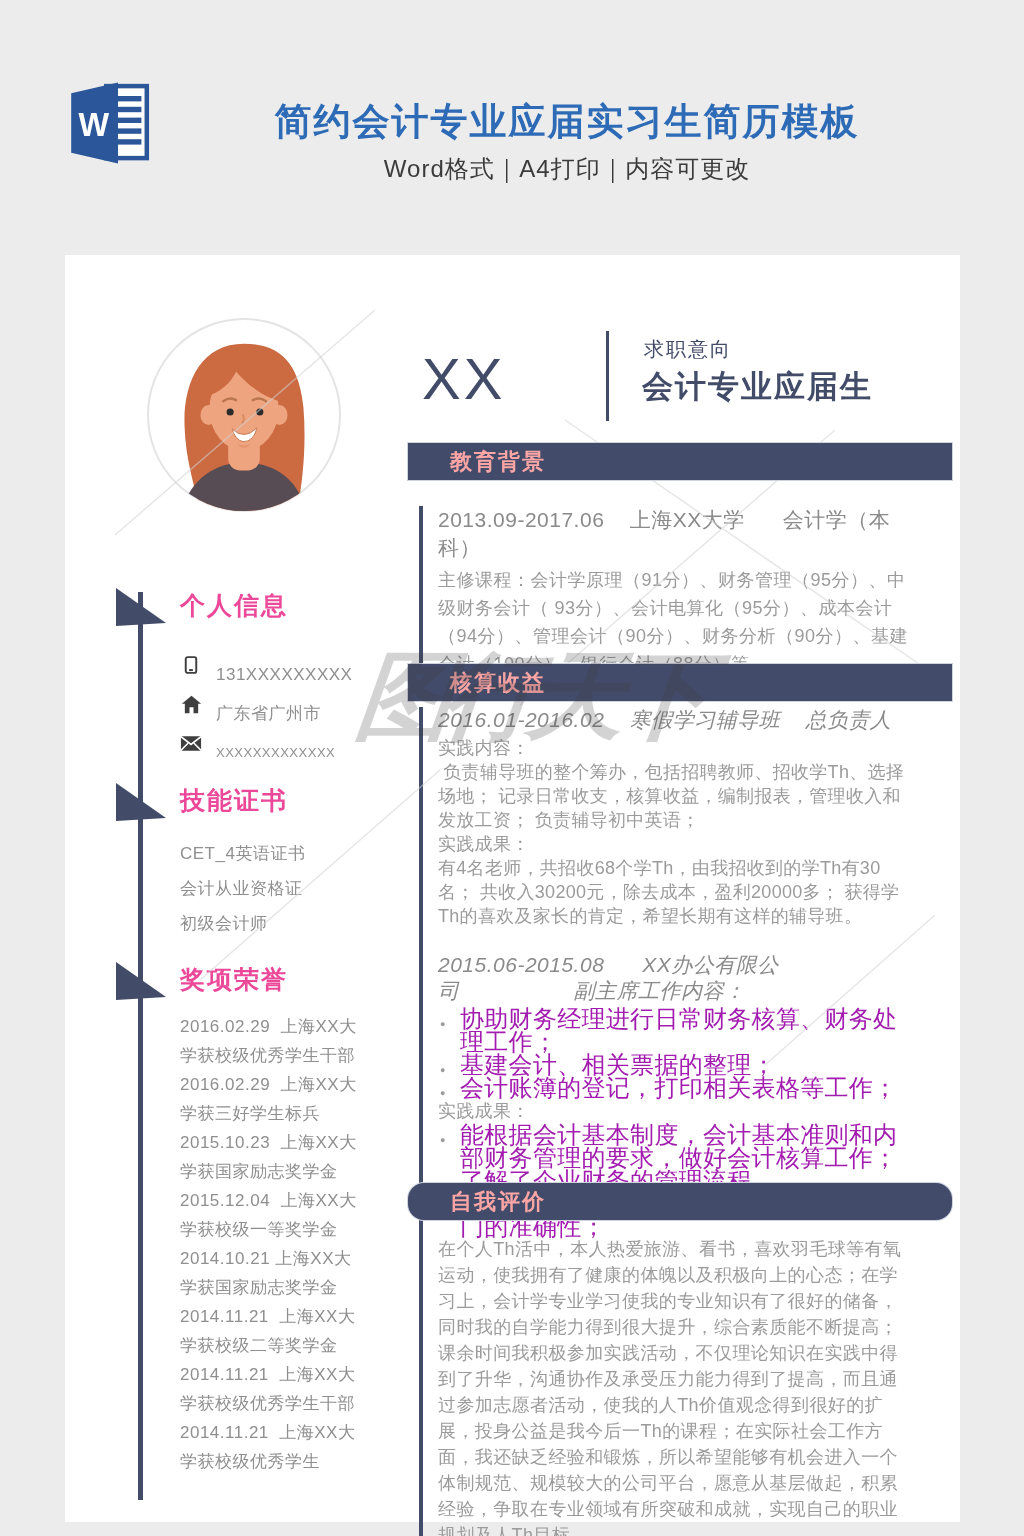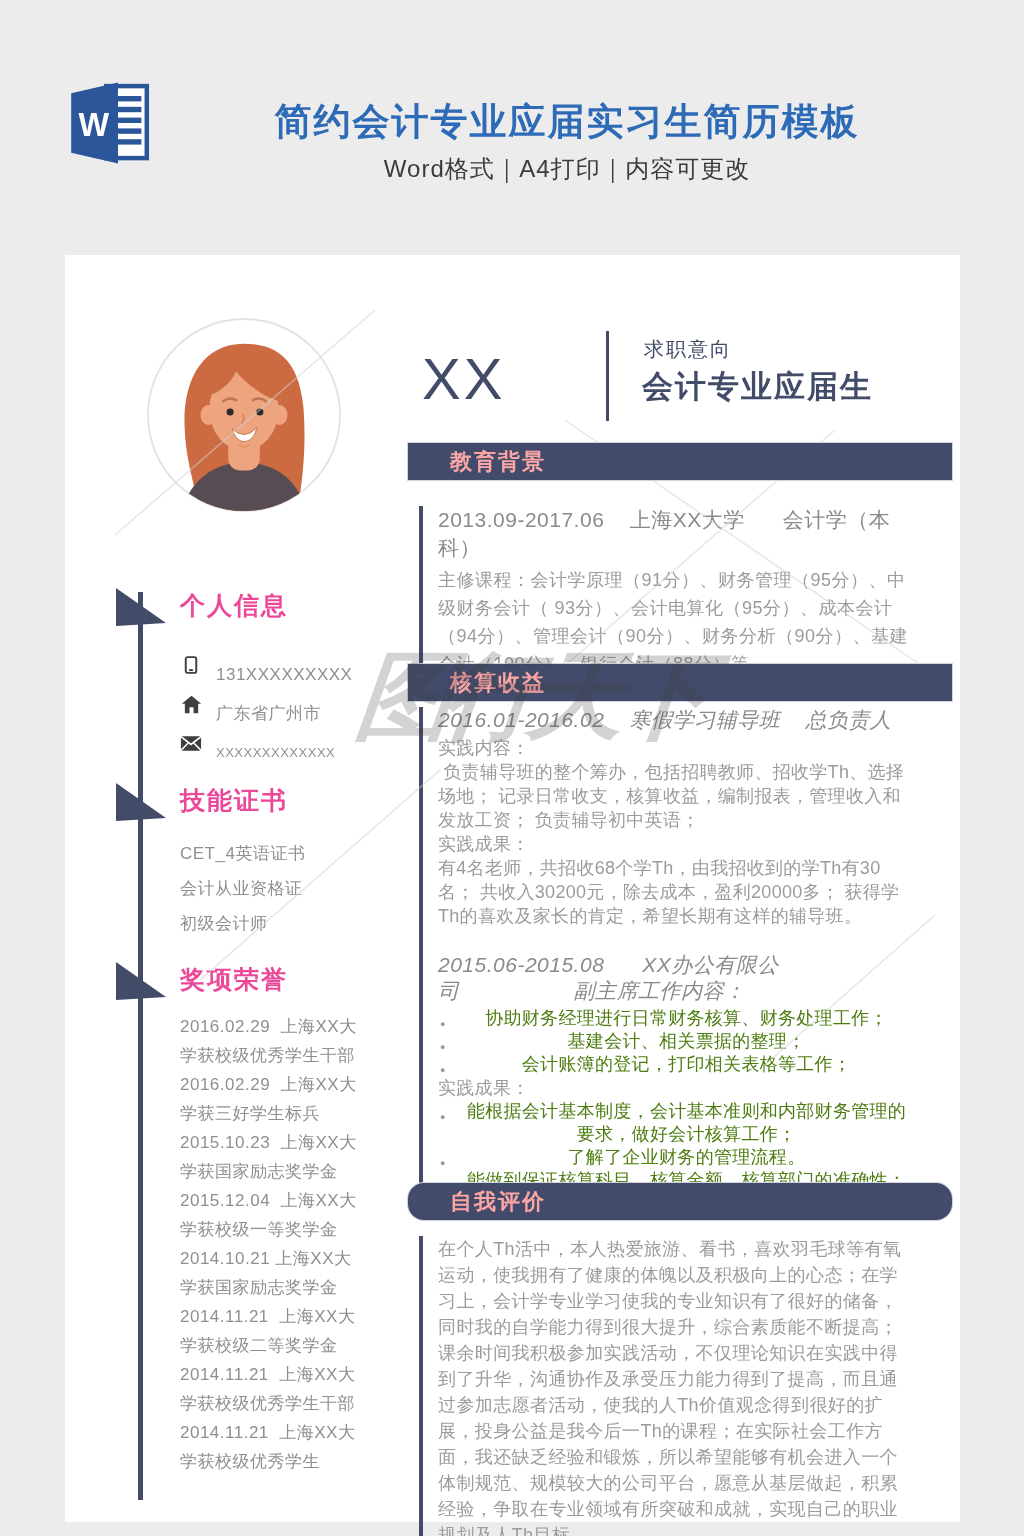--- a/index.html
+++ b/index.html
@@ -64,21 +64,21 @@
   .exp-block{top:452px;}
   .eval-block{top:981px;}
 
   .date-line{font-size:21px;color:#8a8a8a;line-height:28px;margin-bottom:4px;letter-spacing:.5px;}
   .edu-courses{font-size:18px;color:#9b9b9b;line-height:28px;letter-spacing:.5px;}
 
   .exp-entry{margin:0;}
   .exp-entry + .exp-entry{margin-top:24px;}
   .exp-heading{font-size:21px;color:#8a8a8a;line-height:26px;margin-bottom:3px;letter-spacing:.5px;font-style:italic;}
   .exp-line{font-size:18px;color:#9b9b9b;line-height:24px;letter-spacing:.3px;}
-  .exp-bullet{font-size:18px;color:#4d7c0f;line-height:23px;letter-spacing:.3px;padding-left:22px;position:relative;text-align:center;}
+  .exp-bullet{font-size:24px;color:#a21caf;line-height:23px;letter-spacing:.3px;padding-left:22px;position:relative;}
   .exp-bullet::before{content:"●";font-size:9px;position:absolute;left:2px;top:6px;color:#9b9b9b;}
 
   .eval-text{font-size:18px;color:#9b9b9b;line-height:26px;letter-spacing:.4px;}
 
   
   .timeline{position:absolute;left:73px;top:337px;width:5px;height:908px;background:#424b68;z-index:2;}
   .flag{
     position:absolute;left:51px;width:50px;height:38px;background:#424b68;z-index:3;
     clip-path:polygon(0 0,100% 92%,0 100%);
   }

